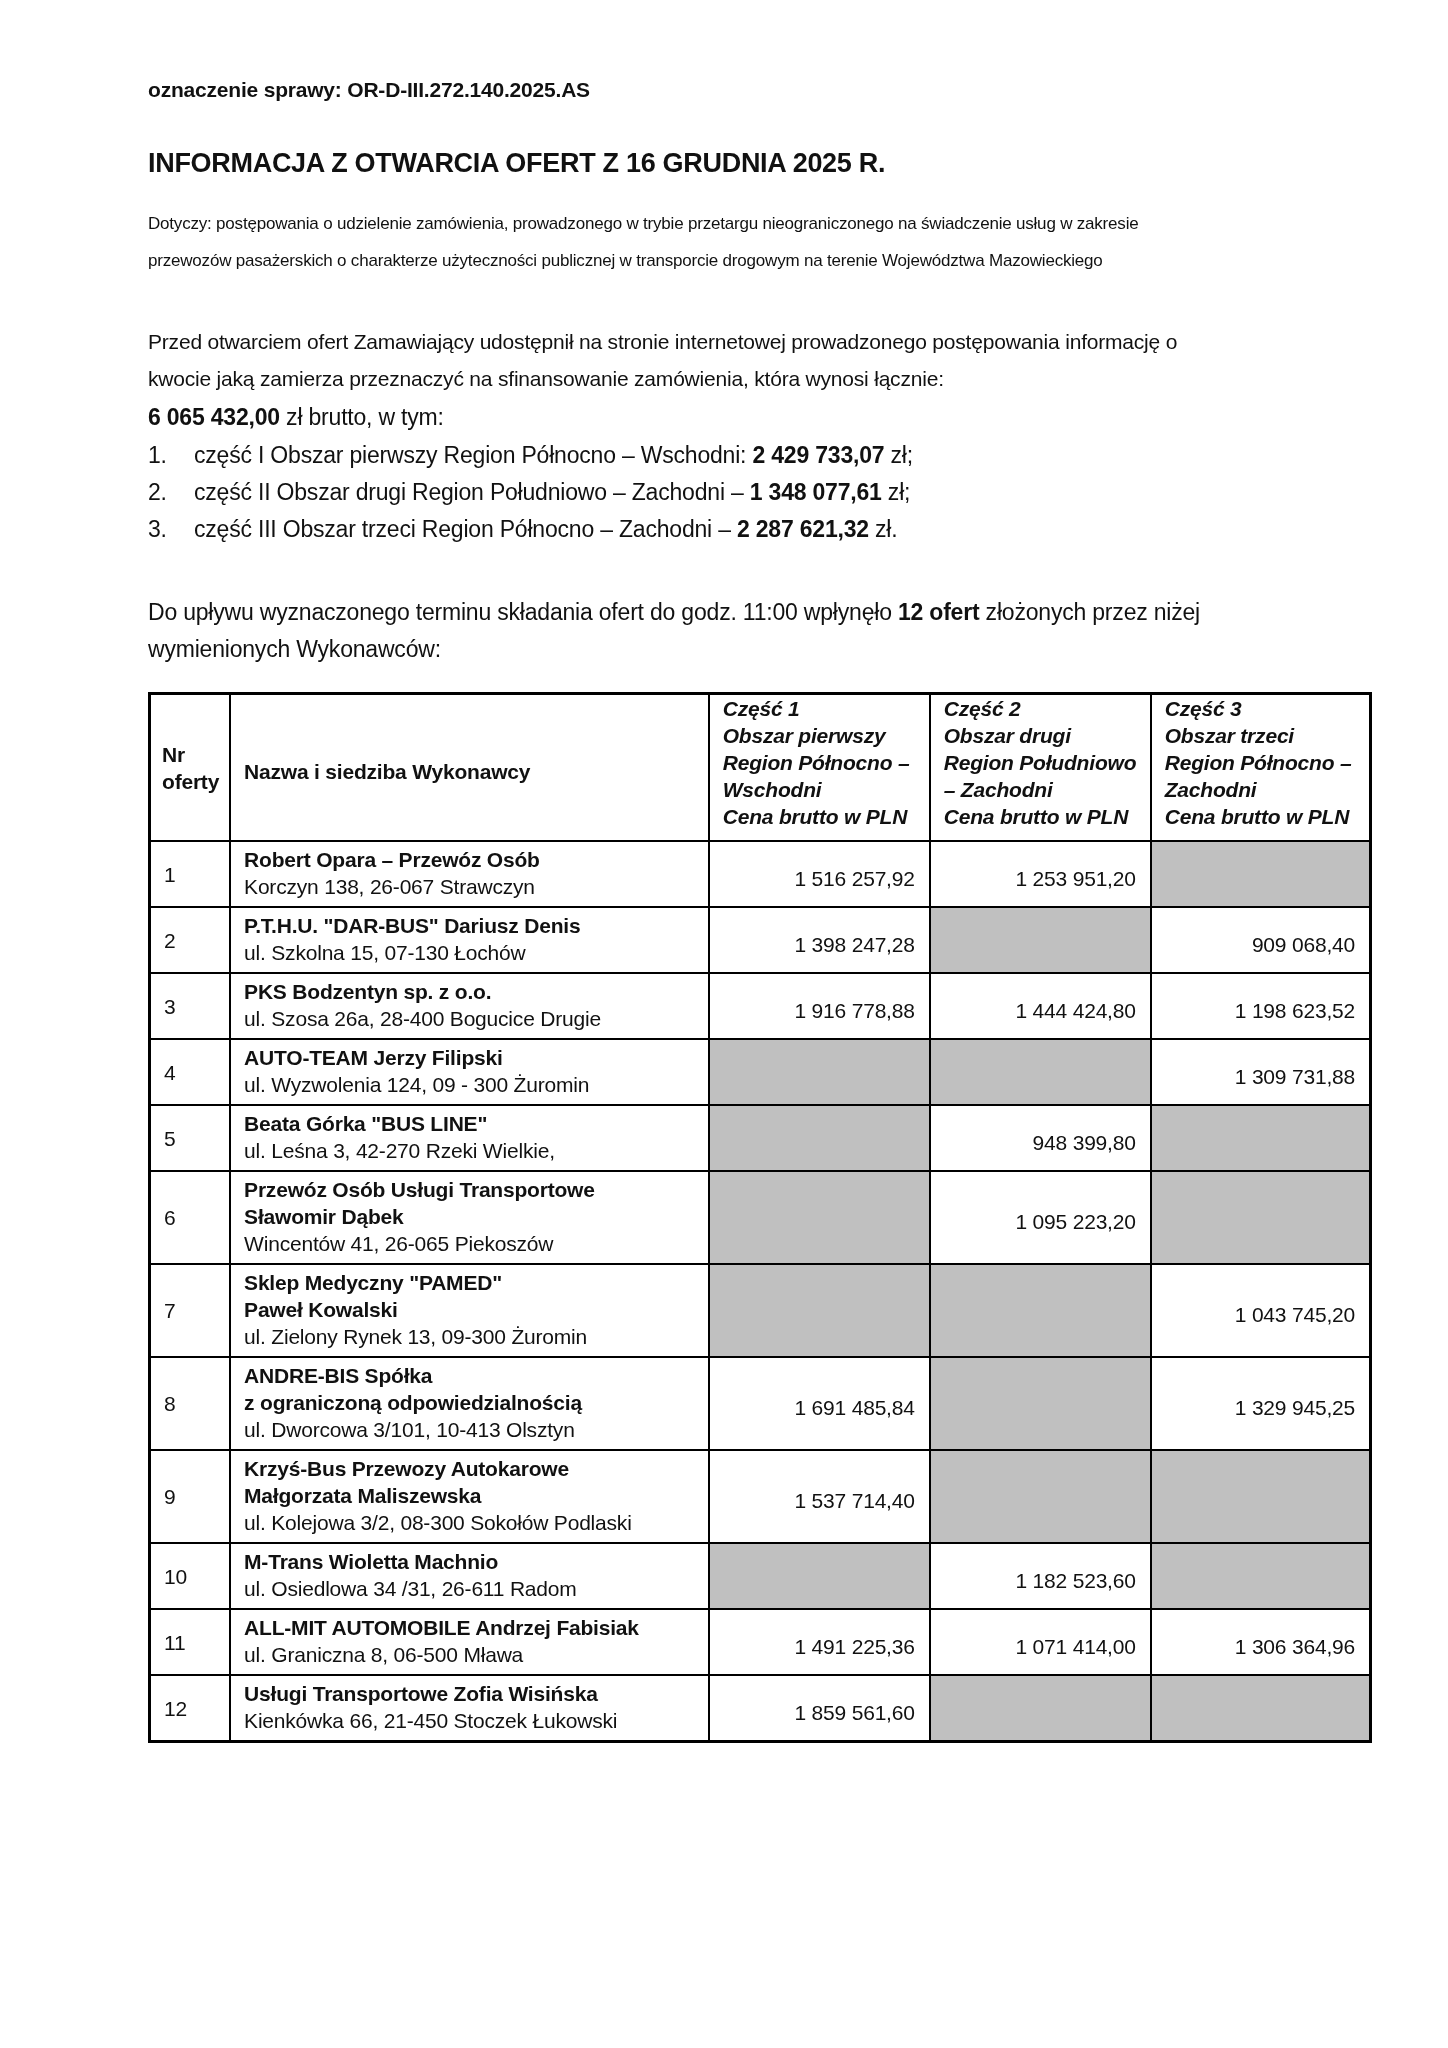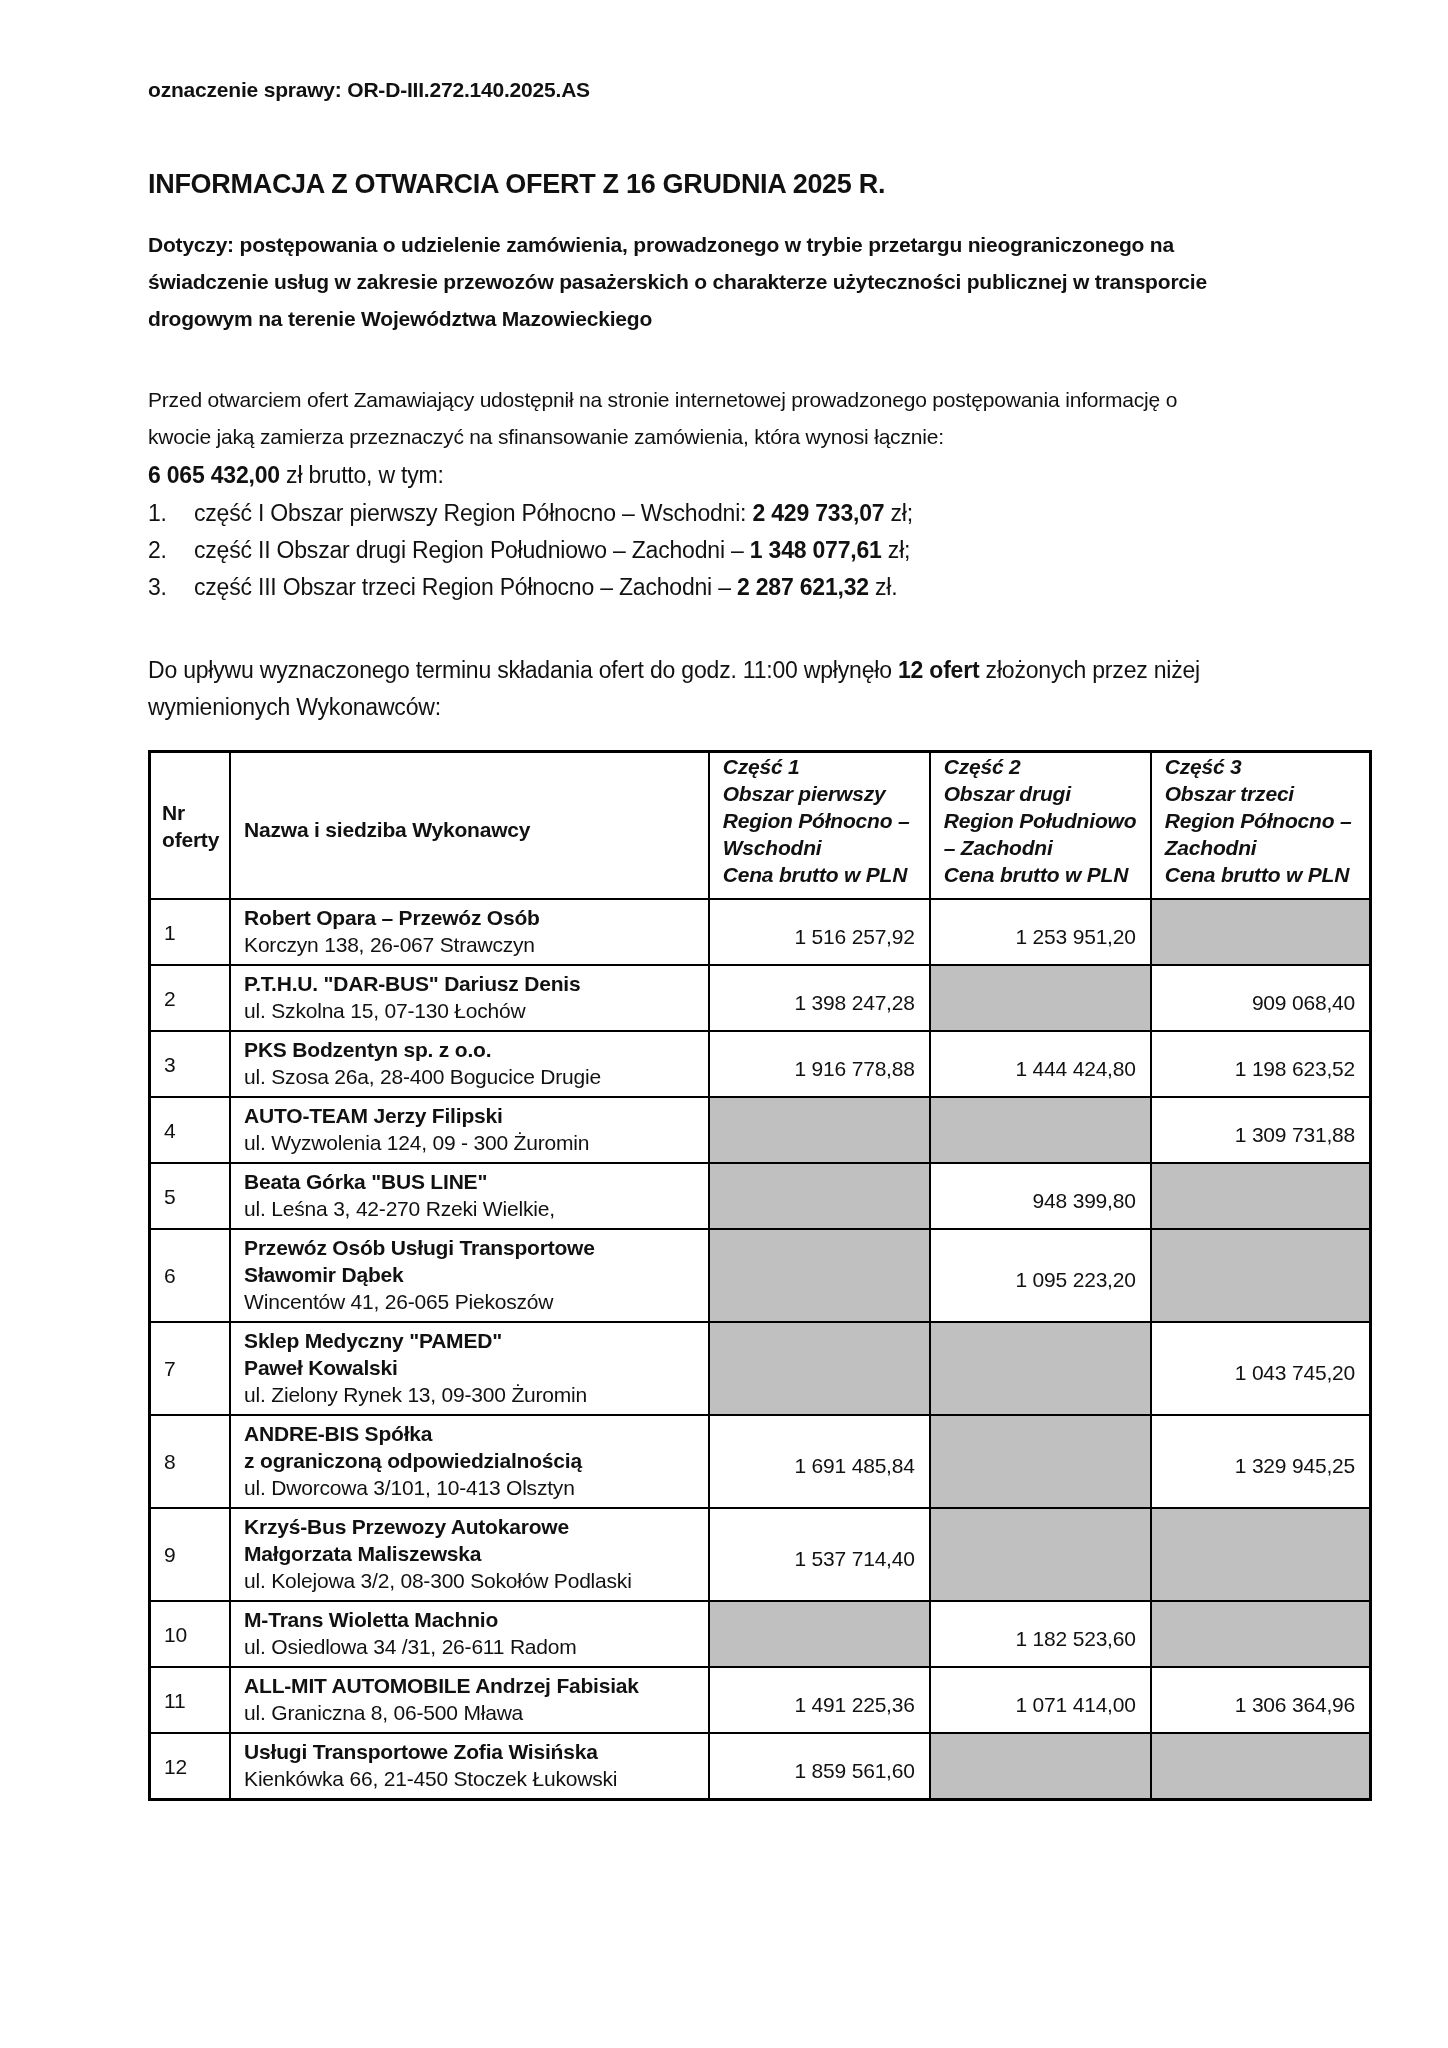--- a/index.html
+++ b/index.html
@@ -9,28 +9,28 @@
     width: 1448px; height: 2048px;
     background: #ffffff;
     color: #111;
     font-family: "Liberation Sans", sans-serif;
     overflow: hidden;
   }
   .doc { padding: 78px 76px 0 148px; }
 
   .case-ref {
     font-size: 21px; font-weight: bold; letter-spacing: -0.2px;
-    margin: 0 0 67px 0;
+    margin: 0 0 46px 0;
   }
   h1.title {
     font-size: 27px; font-weight: bold; letter-spacing: -0.3px;
     margin: 0 0 26px 0;
   }
   p.subject {
-    font-size: 21px; font-weight: bold; line-height: 37px; letter-spacing: -0.2px;
+    font-size: 17px; font-weight: normal; line-height: 37px; letter-spacing: -0.2px;
     max-width: 1075px; margin: 0 0 44px 0;
   }
   p.intro {
     font-size: 21px; line-height: 37px; letter-spacing: -0.2px;
     max-width: 1085px; margin: 0 0 2px 0;
   }
   p.total-line {
     font-size: 23px; line-height: 36px; letter-spacing: -0.2px;
     margin: 0 0 2px 0;
   }

